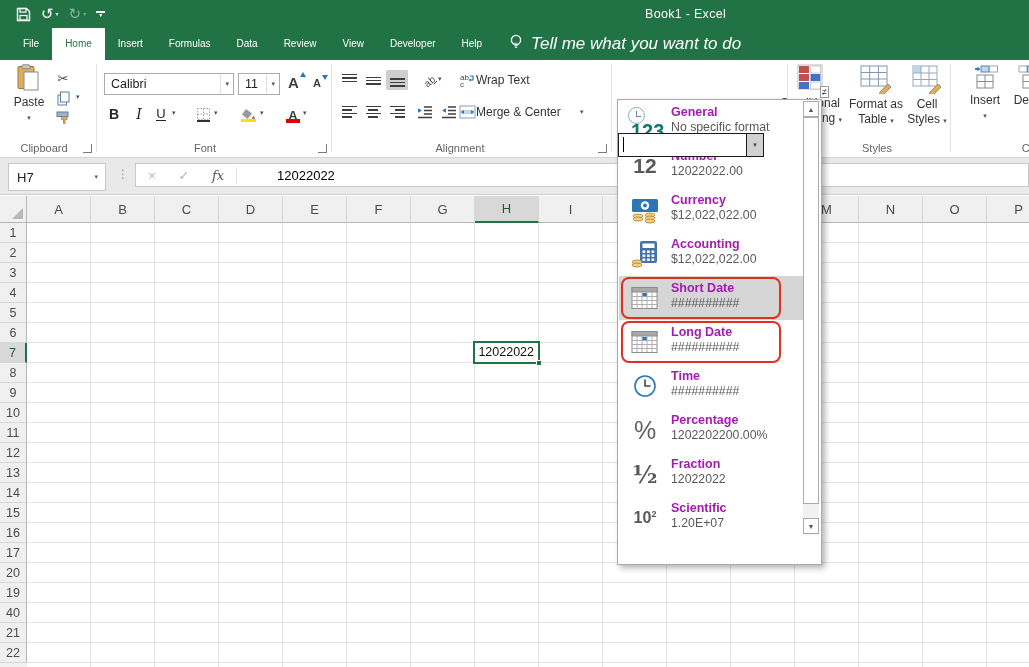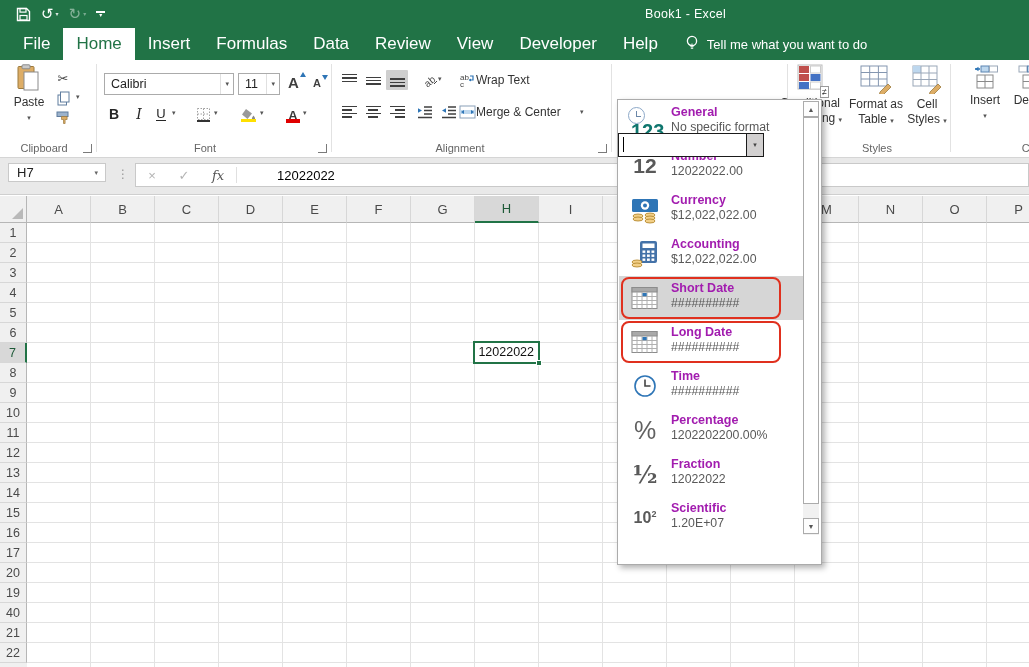--- a/index.html
+++ b/index.html
@@ -14,23 +14,23 @@
   .qat .chev{font-size:6px;color:rgba(255,255,255,.85);margin-left:2px;}
   .qat .dim{color:rgba(255,255,255,.45);}
   .qat .dim .chev{color:rgba(255,255,255,.4);}
   .qat-custom{display:flex;flex-direction:column;align-items:center;justify-content:center;}
   .qat-custom i{display:block;width:9px;height:2px;background:#fff;}
   .qat-custom span{font-size:6px;color:#fff;line-height:5px;}
   .win-title{position:absolute;left:645px;top:7px;color:#fff;font-size:12.5px;letter-spacing:.3px;}
 
   
   .tabrow{position:absolute;left:0;top:28px;width:1029px;height:32px;background:#217346;display:flex;align-items:stretch;padding-left:10px;}
-  .tab{color:#fff;font-size:17px;line-height:32px;padding:0 13px;cursor:default;}
+  .tab{color:#fff;font-size:10px;line-height:32px;padding:0 13px;cursor:default;}
   .tab.selected{background:#fff;color:#217346;}
-  .tellme{display:flex;align-items:center;color:#fff;font-size:13px;margin-left:14px;gap:8px;}
+  .tellme{display:flex;align-items:center;color:#fff;font-size:17px;margin-left:14px;gap:8px;font-style:italic;}
 
   
   .ribbon{position:absolute;left:0;top:60px;width:1029px;height:98px;background:#fff;border-bottom:1px solid #d5d5d5;}
   .gsep{position:absolute;top:4px;width:1px;height:88px;background:#e2e2e2;}
   .glabel{position:absolute;bottom:3px;font-size:11px;color:#656565;text-align:center;}
   .lnch{position:absolute;bottom:4px;width:9px;height:9px;border-right:1.4px solid #7a7a7a;border-bottom:1.4px solid #7a7a7a;}
   .rtxt{font-size:12px;color:#333;}
   .chev9{font-size:7px;color:#555;}
   .rbtn-big{position:absolute;top:4px;text-align:center;font-size:12px;color:#333;}
   .rbtn-big .l1,.rbtn-big .l2{display:block;line-height:15px;}
@@ -51,21 +51,21 @@
   .redbar{position:absolute;left:0;bottom:0;width:14px;height:3.5px;background:#e00000;}
 
   
   .numcombo{position:absolute;left:618px;top:73px;width:146px;height:24px;border:1.5px solid #1b1b1b;background:#fff;display:flex;z-index:45;}
   .numcombo .field{flex:1;position:relative;background:#fff;}
   .numcombo .caret{position:absolute;left:4px;top:3px;width:1px;height:15px;background:#000;}
   .numcombo .btn{width:17px;background:#d2d0d0;border-left:1.5px solid #1b1b1b;display:flex;align-items:center;justify-content:center;font-size:7px;color:#444;}
 
   
   .fbar{position:absolute;left:0;top:158px;width:1029px;height:37px;background:#e9e9e9;border-bottom:1px solid #cfcfcf;}
-  .namebox{position:absolute;left:8px;top:5px;width:98px;height:19px;background:#fff;border:1px solid #c9c9c9;display:flex;align-items:center;font-size:13px;color:#222;padding-left:8px;}
+  .namebox{position:absolute;left:8px;top:5px;width:98px;height:28px;background:#fff;border:1px solid #c9c9c9;display:flex;align-items:center;font-size:13px;color:#222;padding-left:8px;}
   .namebox .arr{margin-left:auto;padding-right:7px;font-size:7px;color:#666;}
   .fdots{position:absolute;left:117px;top:9px;color:#9a9a9a;font-size:12px;}
   .fxbox{position:absolute;left:135px;top:5px;right:0;height:24px;background:#fff;border:1px solid #c9c9c9;display:flex;align-items:center;}
   .fxbox .b{width:32px;text-align:center;font-size:13px;color:#b3b3b3;}
   .fxbox .fx{width:36px;text-align:center;font-size:13px;color:#555;font-family:"DejaVu Serif",serif;font-style:italic;}
   .fxbox .div{width:1px;height:16px;background:#e0e0e0;}
   .fxbox .val{padding-left:40px;font-size:13px;color:#000;}
 
   
   .corner{position:absolute;left:0;top:196px;width:27px;height:27px;background:#f0f0f0;border-right:1px solid #b6b6b6;border-bottom:1px solid #b6b6b6;}

